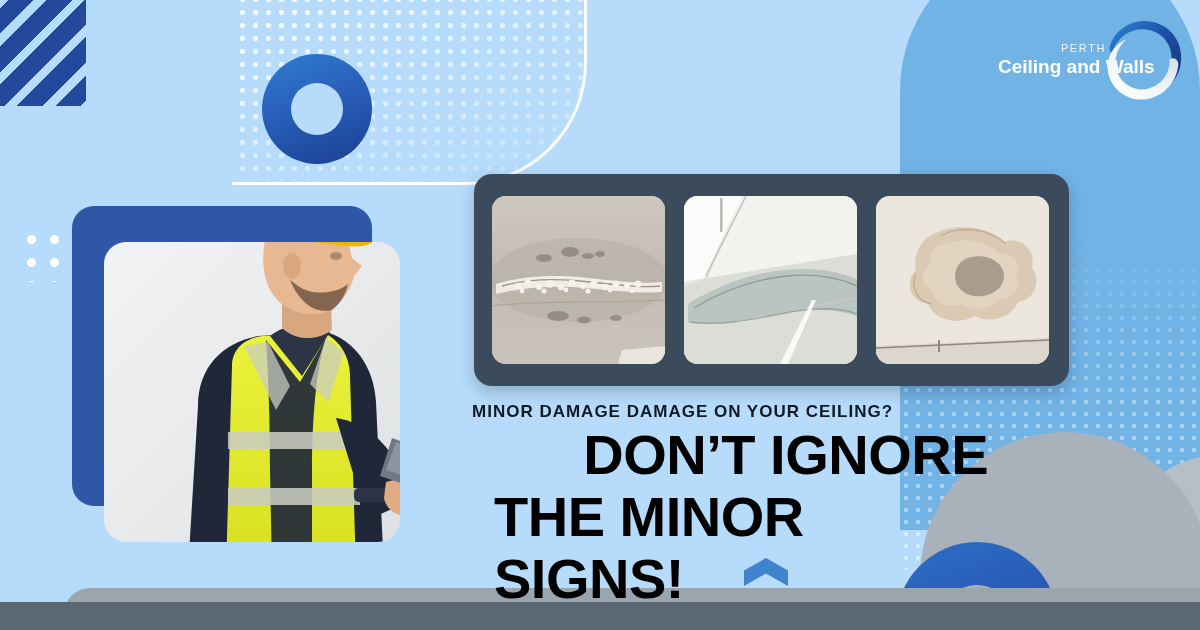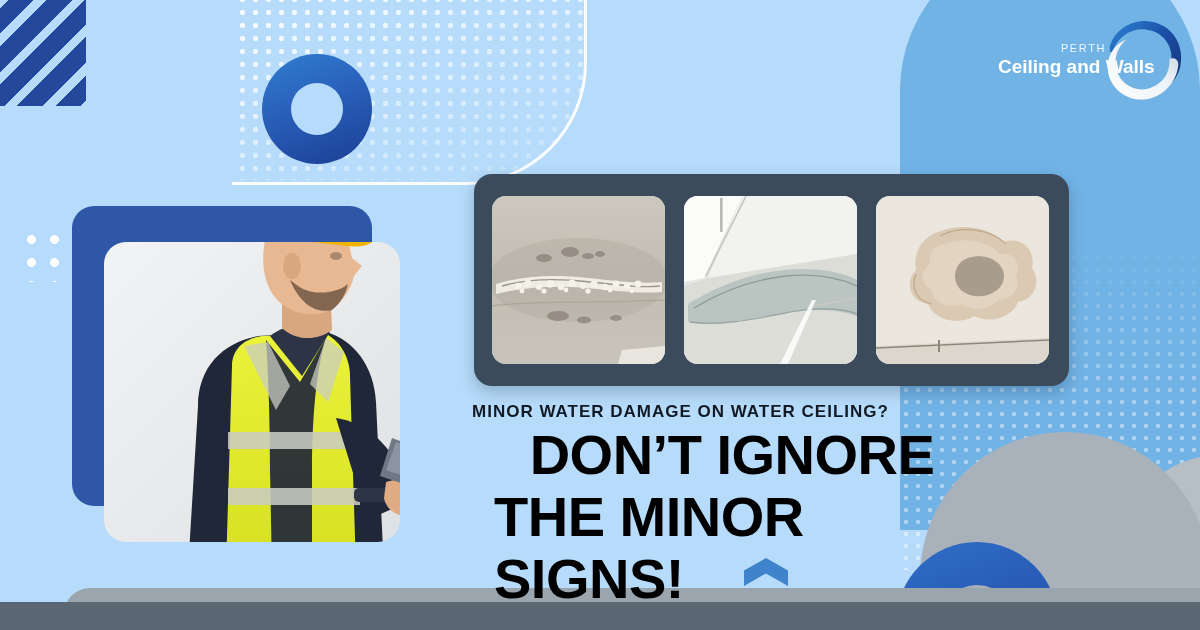--- a/index.html
+++ b/index.html
@@ -82,21 +82,21 @@
   .thumb-1{left:18px;}
   .thumb-2{left:210px;}
   .thumb-3{left:402px;}
   .thumb svg{display:block;width:100%;height:100%;}
 
   
   .eyebrow{position:absolute;left:472px;top:402px;font-size:17px;font-weight:700;
     letter-spacing:1.0px;color:#111a24;white-space:nowrap;}
   .headline{position:absolute;left:468px;top:424px;width:520px;
     font-size:56px;line-height:62px;font-weight:900;color:#000000;letter-spacing:-0.5px;}
-  .headline .l1{display:block;text-align:center;padding-left:8px;}
+  .headline .l1{display:block;text-align:right;padding-left:8px;}
   .headline .l2{display:block;text-align:left;padding-left:26px;}
 
   
   .logo{position:absolute;left:998px;top:26px;width:186px;height:78px;}
   .logo-text{position:absolute;left:0;top:16px;text-align:right;width:108px;color:#ffffff;}
   .logo-perth{font-size:11px;letter-spacing:1.6px;font-weight:400;line-height:13px;color:#eef6ff;}
   .logo-name{font-size:19px;font-weight:600;line-height:23px;white-space:nowrap;color:#ffffff;}
   .logo-mark{position:absolute;right:-6px;top:-14px;width:98px;height:98px;}
 </style>
 </head>
@@ -276,21 +276,21 @@
                  C84 98 76 86 80 74 C82 68 86 64 92 62 Z" fill="#a89d8d"></path>
         <path d="M64 40 C86 28 116 34 130 48" stroke="#bda285" stroke-width="1.4" fill="none" opacity=".8"></path>
         <path d="M40 78 C34 92 42 106 56 108" stroke="#bda285" stroke-width="1.4" fill="none" opacity=".8"></path>
         <path d="M0 150 L173 142 L173 168 L0 168 Z" fill="#dcd6cc"></path>
         <path d="M0 152 L173 144" stroke="#8e877c" stroke-width="1.6" fill="none"></path>
         <rect x="62" y="144" width="2" height="12" fill="#8e877c"></rect>
       </svg>
     </div>
   </div>
 
-  <div class="eyebrow">MINOR WATER DAMAGE ON WATER CEILING?</div>
+  <div class="eyebrow">MINOR DAMAGE DAMAGE ON YOUR CEILING?</div>
   <div class="headline">
     <span class="l1">DON’T IGNORE</span>
     <span class="l2">THE MINOR SIGNS!</span>
   </div>
 
   <div class="logo">
     <div class="logo-text">
       <div class="logo-perth">PERTH</div>
       <div class="logo-name">Ceiling and Walls</div>
     </div>

